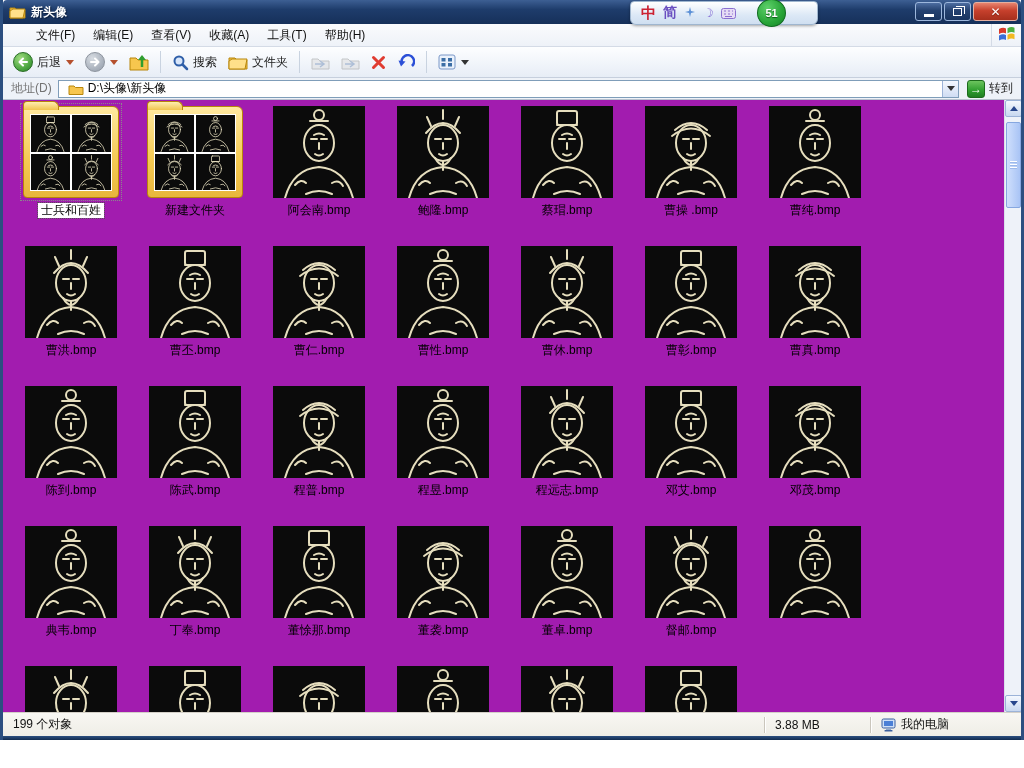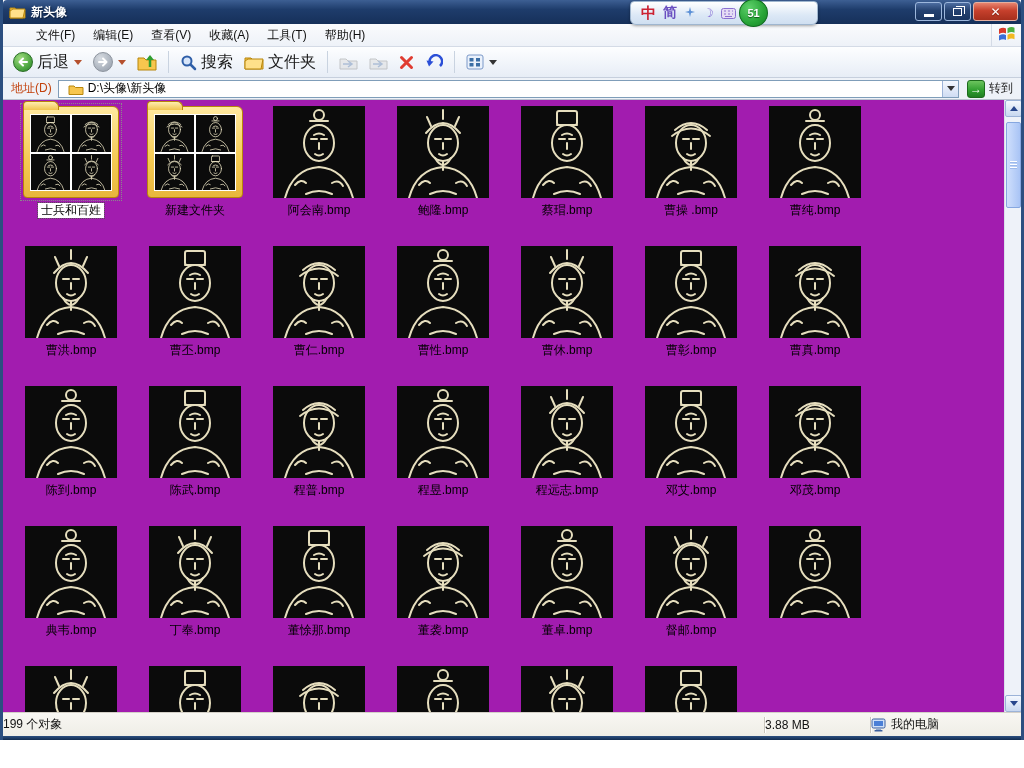--- a/index.html
+++ b/index.html
@@ -21,47 +21,47 @@
   .glyph-restore:before { content:""; position:absolute; left:2px; top:-3px; width:8px; height:7px; border:1px solid #fff; border-bottom:none; border-left:none; }
   .glyph-close { color:#fff; font-weight:bold; font-size:12px; line-height:1; text-shadow:0 1px 1px #7c1d10; }
 
   
   .ime-bar { position:absolute; left:627px; top:1px; width:188px; height:24px; z-index:50;
     background:linear-gradient(#ffffff,#dce8f6 60%,#cfdff1); border:1px solid #9fb6cf; border-radius:4px 4px 6px 6px;
     box-shadow:0 1px 3px rgba(0,0,0,.35); display:flex; align-items:center; gap:7px; padding:0 10px; }
   .ime-cn { color:#cc2233; font-weight:bold; font-size:15px; }
   .ime-jian { color:#6a4fc0; font-weight:bold; font-size:14px; }
   .ime-glyph { font-size:12px; color:#7a5fd0; }
-  .ime-badge { position:absolute; left:108px; top:-3px; width:29px; height:28px; border-radius:50%;
+  .ime-badge { position:absolute; left:126px; top:-3px; width:29px; height:28px; border-radius:50%;
     background:radial-gradient(circle at 35% 30%, #5ed06a, #27a437 60%, #168226); border:1px solid #0f6b1e;
     color:#fff; font-size:11px; font-weight:bold; display:flex; align-items:center; justify-content:center;
     text-shadow:0 1px 1px #0c5a17; }
 
   
   .menubar { height:23px; background:linear-gradient(#fafbfd,#eef2f8); border-bottom:1px solid #d4dbe6;
     display:flex; align-items:center; font-size:12px; padding-left:24px; }
   .menu-item { padding:3px 9px; color:#111; }
   .menubar-spacer { flex:1; }
   .menubar-logo-box { width:30px; height:23px; border-left:1px solid #d4dbe6; display:flex; align-items:center; justify-content:center; }
 
   
   .toolbar { height:31px; background:linear-gradient(#fdfeff,#e7edf6); border-bottom:1px solid #c6cfdd;
-    display:flex; align-items:center; padding:0 6px; font-size:16px; gap:3px; }
+    display:flex; align-items:center; padding:0 6px; font-size:12px; gap:3px; }
   .tb-btn { display:flex; align-items:center; gap:4px; padding:3px 4px; border-radius:3px; color:#1b1b1b; }
   .caret { width:0; height:0; border-left:4px solid transparent; border-right:4px solid transparent; border-top:5px solid #b5502d; margin-left:1px; }
   .caret.dark { border-top-color:#333; }
   .tb-sep { width:1px; height:22px; background:#c9d3e0; margin:0 4px; }
   .circle-btn { width:20px; height:20px; border-radius:50%; display:flex; align-items:center; justify-content:center; }
   .circle-green { background:radial-gradient(circle at 35% 30%, #9fdc7e, #49a33e 65%, #2e7d2a); border:1px solid #2a6d26; }
   .circle-grey { background:radial-gradient(circle at 35% 30%, #d8dde3, #a9b1bc 65%, #939ba7); border:1px solid #8d949e; }
   .disabled-ico { opacity:.45; }
 
   
   .addressbar { height:22px; background:#eef2f8; border-bottom:1px solid #b9c2cf; display:flex; align-items:center; font-size:12px; padding:0 3px 0 8px; gap:6px; }
-  .addr-label { color:#c2410c; }
+  .addr-label { color:#737373; }
   .addr-combo { flex:1; height:18px; background:#fff; border:1px solid #7f9db9; display:flex; align-items:center; padding-left:9px; gap:4px; }
   .addr-text { flex:1; font-size:12px; color:#000; }
   .addr-drop { width:16px; height:16px; background:linear-gradient(#f4f8fe,#cfdcf3); border-left:1px solid #9cb3d8; display:flex; align-items:center; justify-content:center; }
   .go-btn { display:flex; align-items:center; gap:4px; padding:1px 5px 1px 2px; }
   .go-square { width:18px; height:18px; border-radius:3px; background:linear-gradient(#6cc45e,#2e9e2e 60%,#1f7d22); border:1px solid #1c6b1c; display:flex; align-items:center; justify-content:center; color:#fff; font-weight:bold; font-size:12px; }
 
   
   .content { position:relative; height:612px; background:#a21caf; overflow:hidden; }
   .grid { position:absolute; left:0; top:0; right:17px; bottom:0; overflow:hidden;
     display:grid; grid-template-columns:repeat(7,124px); grid-auto-rows:140px; padding:6px 0 0 6px; }
@@ -87,21 +87,21 @@
   .sb-arrow.up { border-bottom:5px solid #27468c; }
   .sb-arrow.down { border-top:5px solid #27468c; }
   .sb-thumb { position:absolute; left:1px; top:22px; width:15px; height:86px; border-radius:2px;
     background:linear-gradient(90deg,#cfdffc,#a9c4f5); border:1px solid #86a7e0; }
   .sb-thumb:after { content:""; position:absolute; left:3px; right:3px; top:38px; height:8px;
     background:repeating-linear-gradient(#fff 0 1px,#9db9ea 1px 2px, transparent 2px 3px); }
 
   
   .statusbar { height:24px; background:linear-gradient(#f8f7f3,#efede6); border-top:1px solid #d4d0c8;
     display:flex; align-items:center; font-size:12px; color:#111; }
-  .sb-panel { padding:0 0; height:100%; display:flex; align-items:center; gap:5px; }
+  .sb-panel { padding:0 10px; height:100%; display:flex; align-items:center; gap:5px; }
   .sb-panel.first { flex:1; }
   .sb-div { width:1px; height:16px; background:#cac6bc; box-shadow:1px 0 0 #fff; }
   .sb-size { width:105px; }
   .sb-loc { width:150px; }
   .bottom-border { height:4px; background:linear-gradient(#2c4f80,#122b4e); }
 </style>
 </head>
 <body>
 
 <div class="window">

